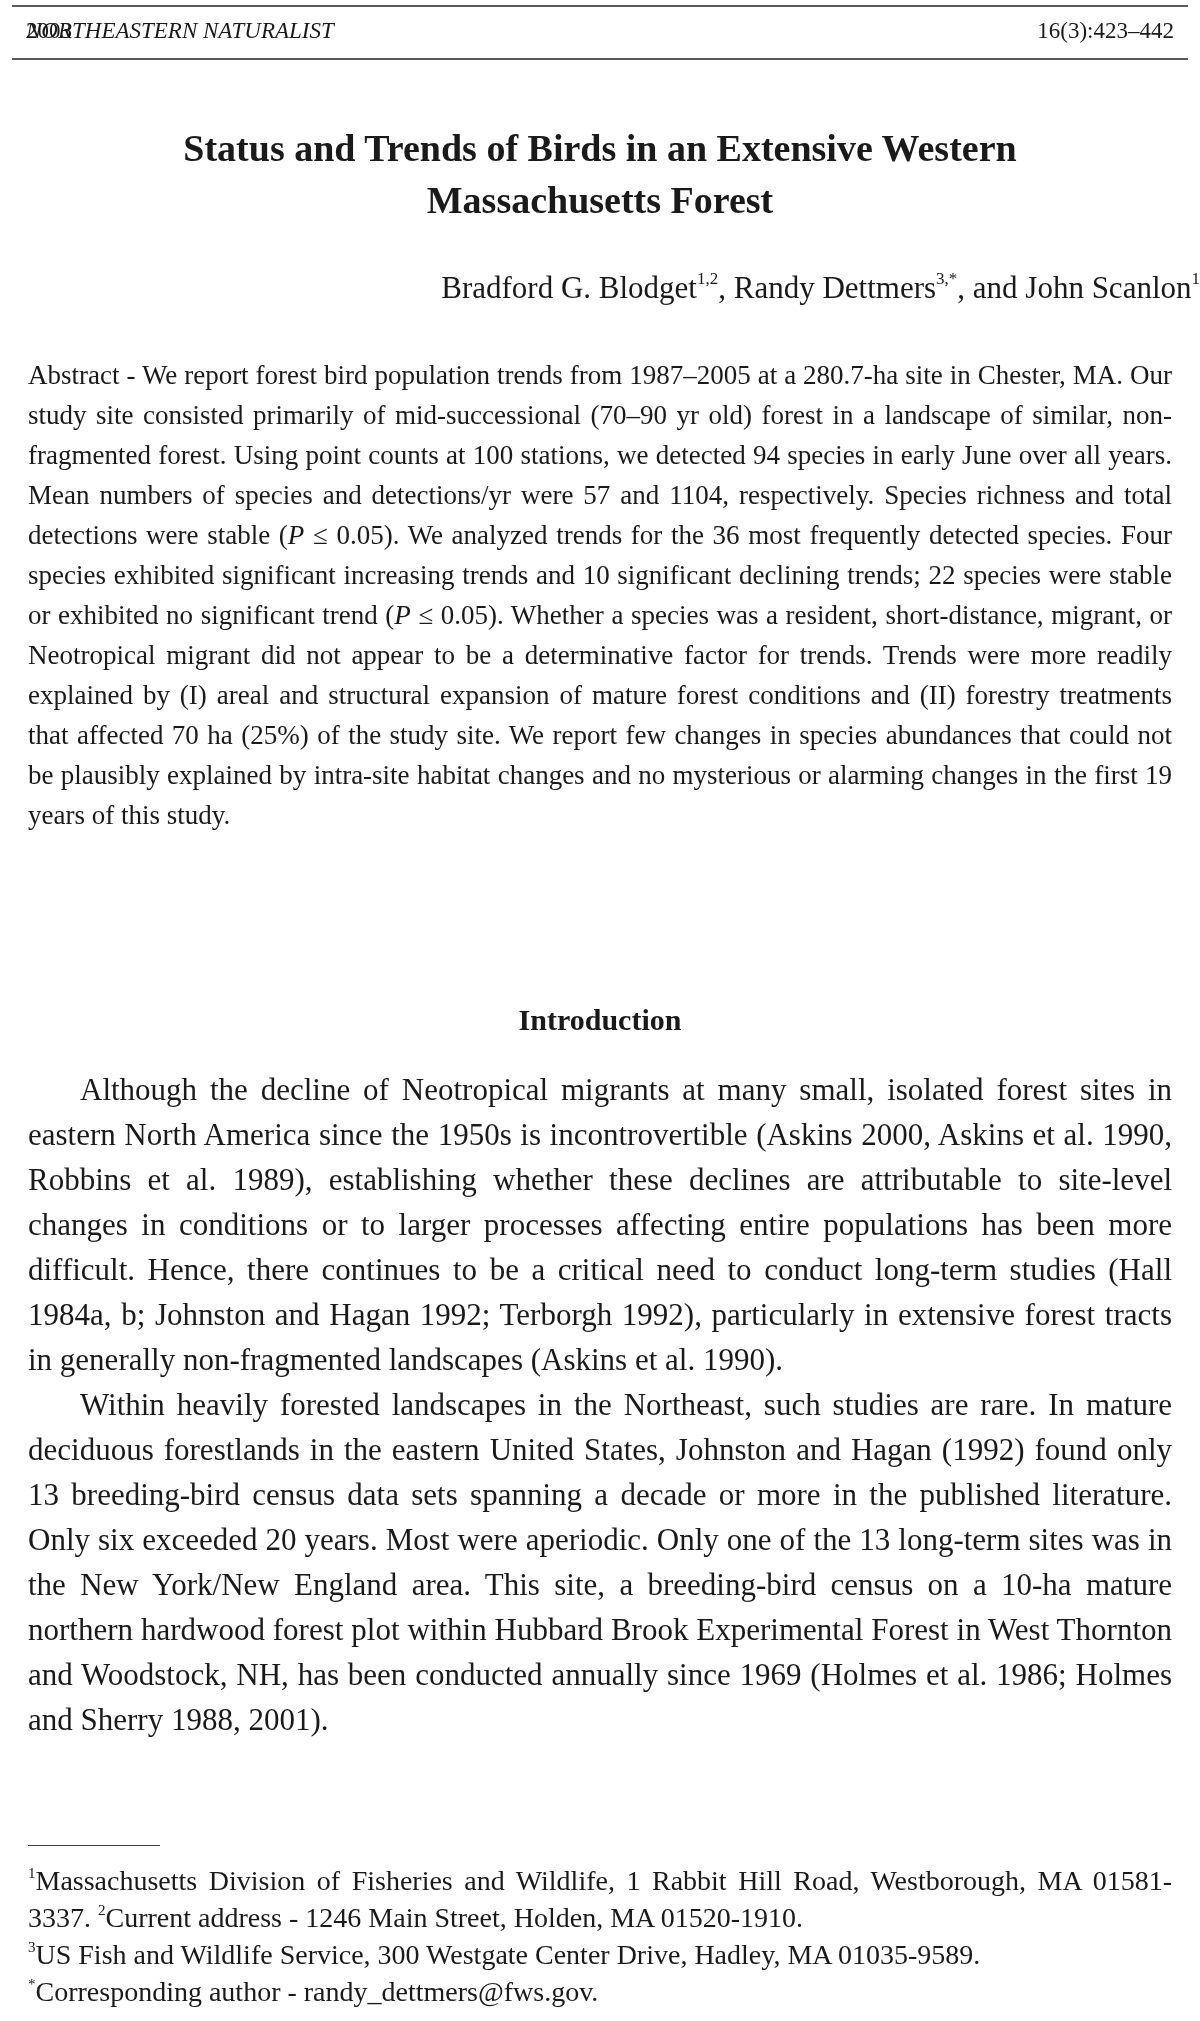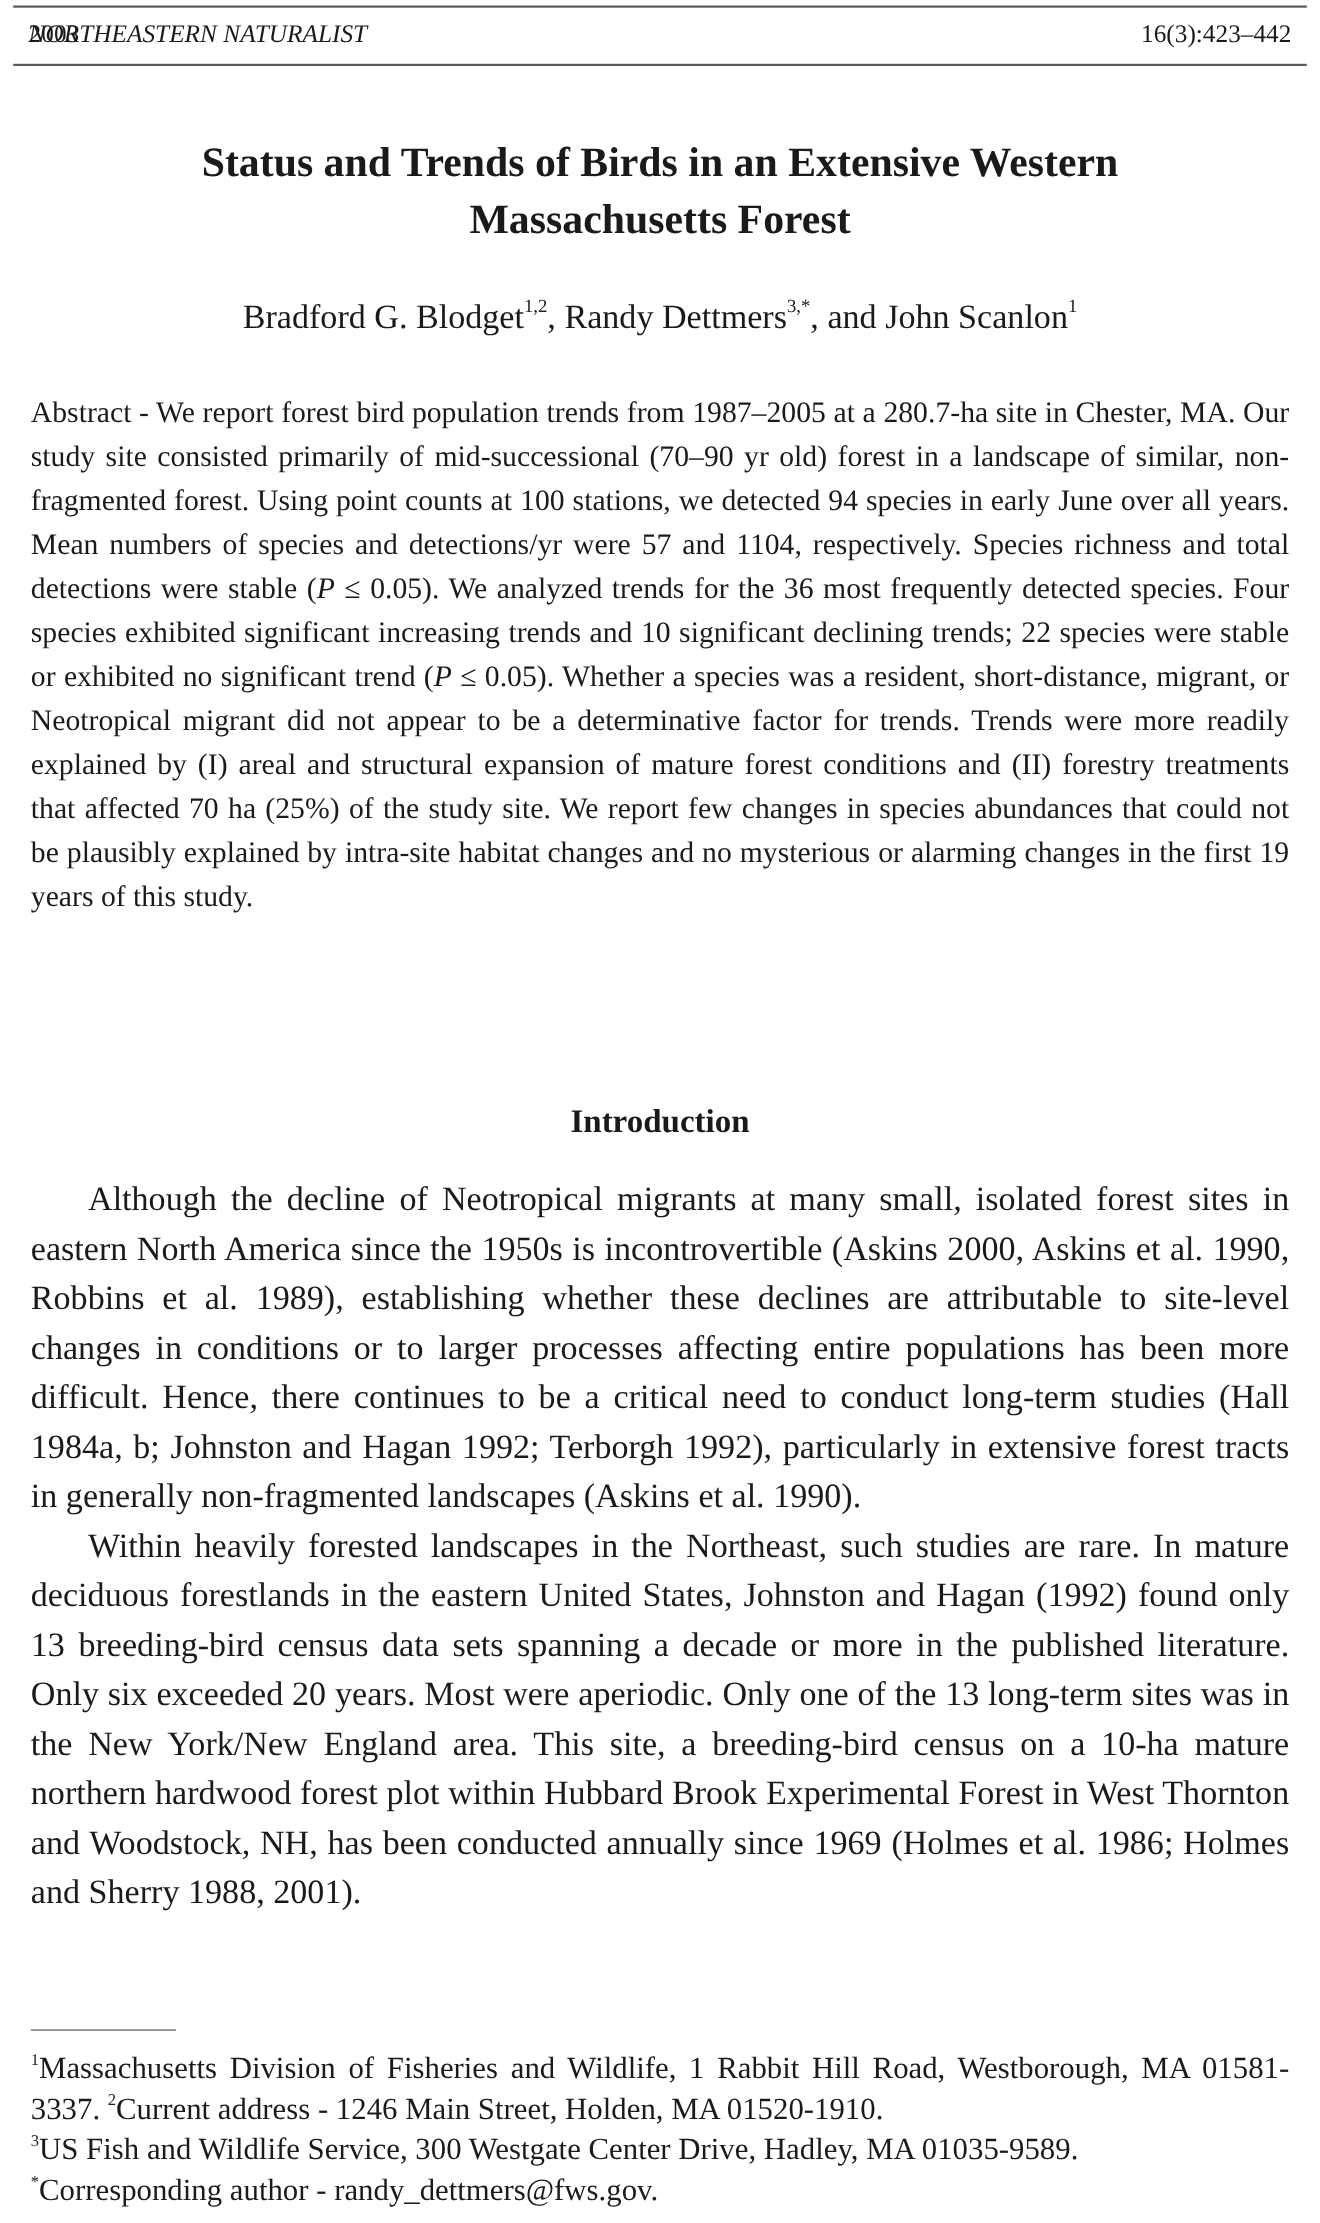--- a/index.html
+++ b/index.html
@@ -6,21 +6,21 @@
   body { width: 1200px; height: 2021px; position: relative; overflow: hidden;
          font-family: "Liberation Serif", "DejaVu Serif", serif; color: #1a1a1a; }
   .rule { position: absolute; left: 12px; width: 1176px; height: 2px; background: #5a5a5a; }
   .running-head { position: absolute; top: 8px; left: 26px; right: 26px; height: 46px;
                   font-size: 23px; line-height: 46px; }
   .running-head .left { position: absolute; left: 0; top: 0; }
   .running-head .center { position: absolute; left: 0; right: 0; font-style: italic; top: 0; }
   .running-head .right { position: absolute; right: 0; top: 0; }
   .title { position: absolute; top: 122px; left: 0; width: 1200px; text-align: center;
            font-weight: bold; font-size: 38px; line-height: 52px; }
-  .authors { position: absolute; top: 266px; left: 0; width: 1200px; text-align: center;
+  .authors { position: absolute; top: 266px; left: 0; width: 1200px; text-align: right;
              font-size: 31px; line-height: 44px; }
   .authors sup { font-size: 17px; vertical-align: 14px; line-height: 0; }
   .abstract { position: absolute; top: 355px; left: 28px; width: 1144px;
               font-size: 27px; line-height: 40px; text-align: justify; }
   .abstract .label { font-weight: normal; margin-top: 24px; }
   .section-heading { position: absolute; top: 998px; left: 0; width: 1200px; text-align: center;
                      font-weight: bold; font-size: 30px; line-height: 44px; }
   .intro { position: absolute; top: 1067px; left: 28px; width: 1144px;
            font-size: 31px; line-height: 45px; text-align: justify; }
   .intro p { margin: 0; text-indent: 52px; }

